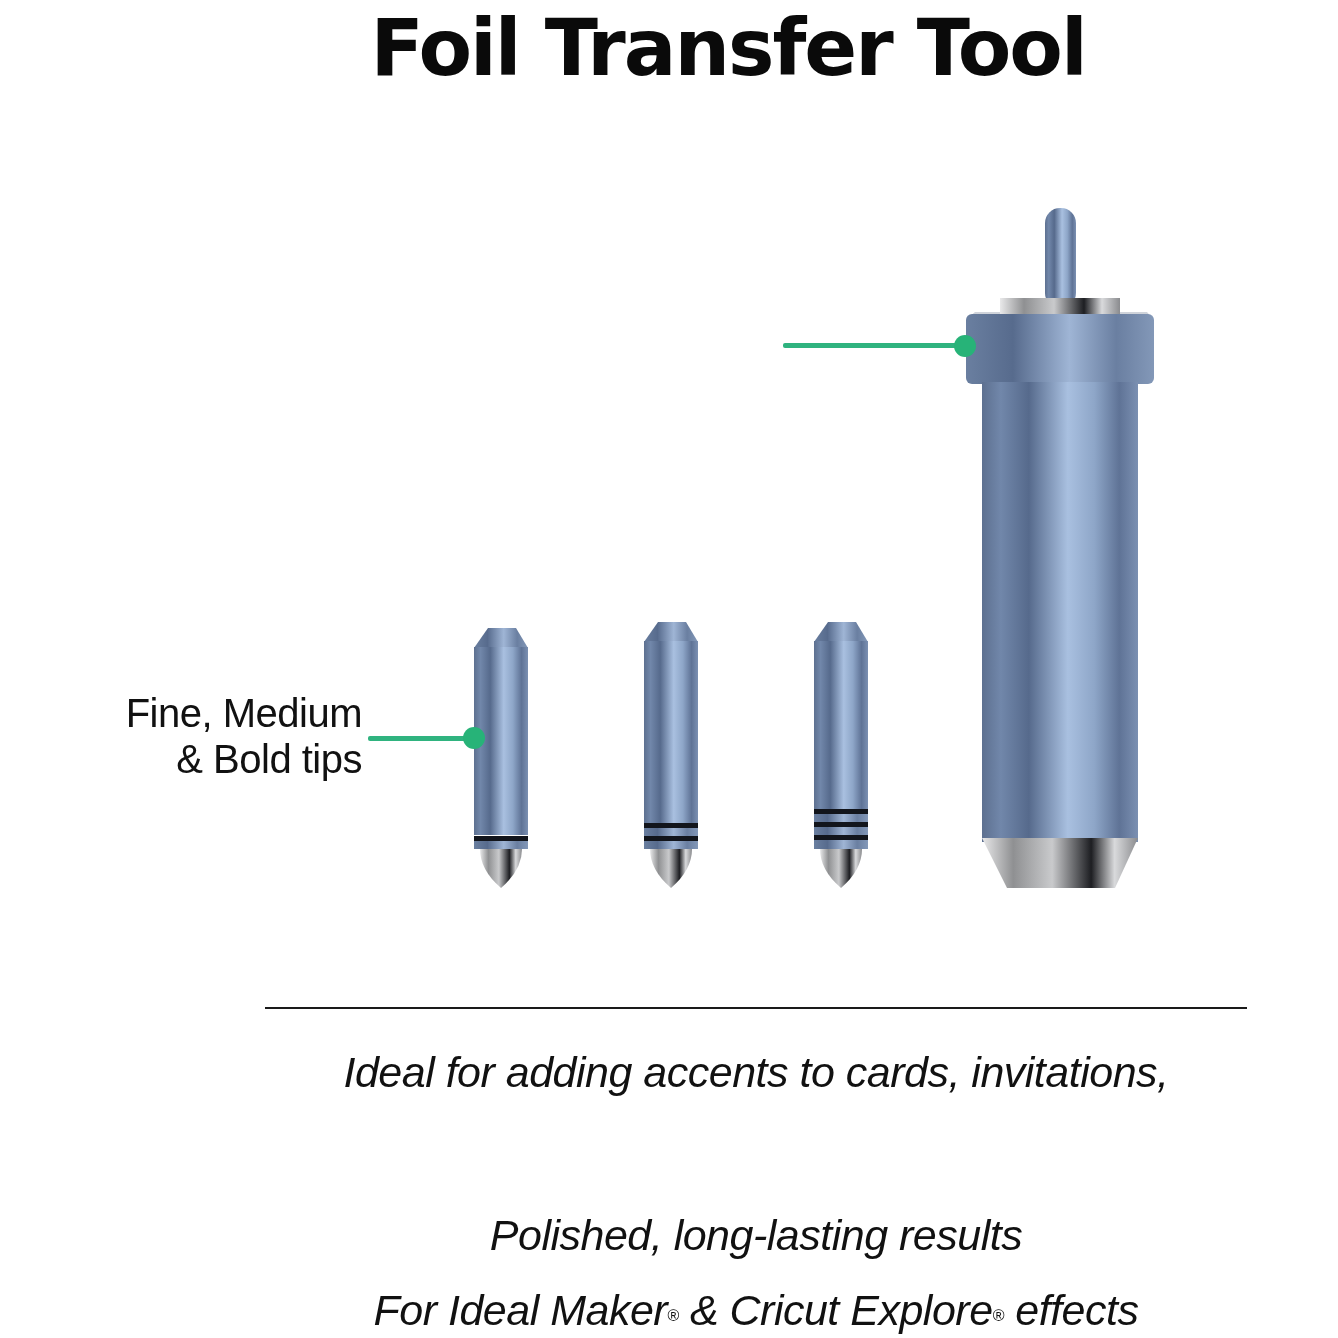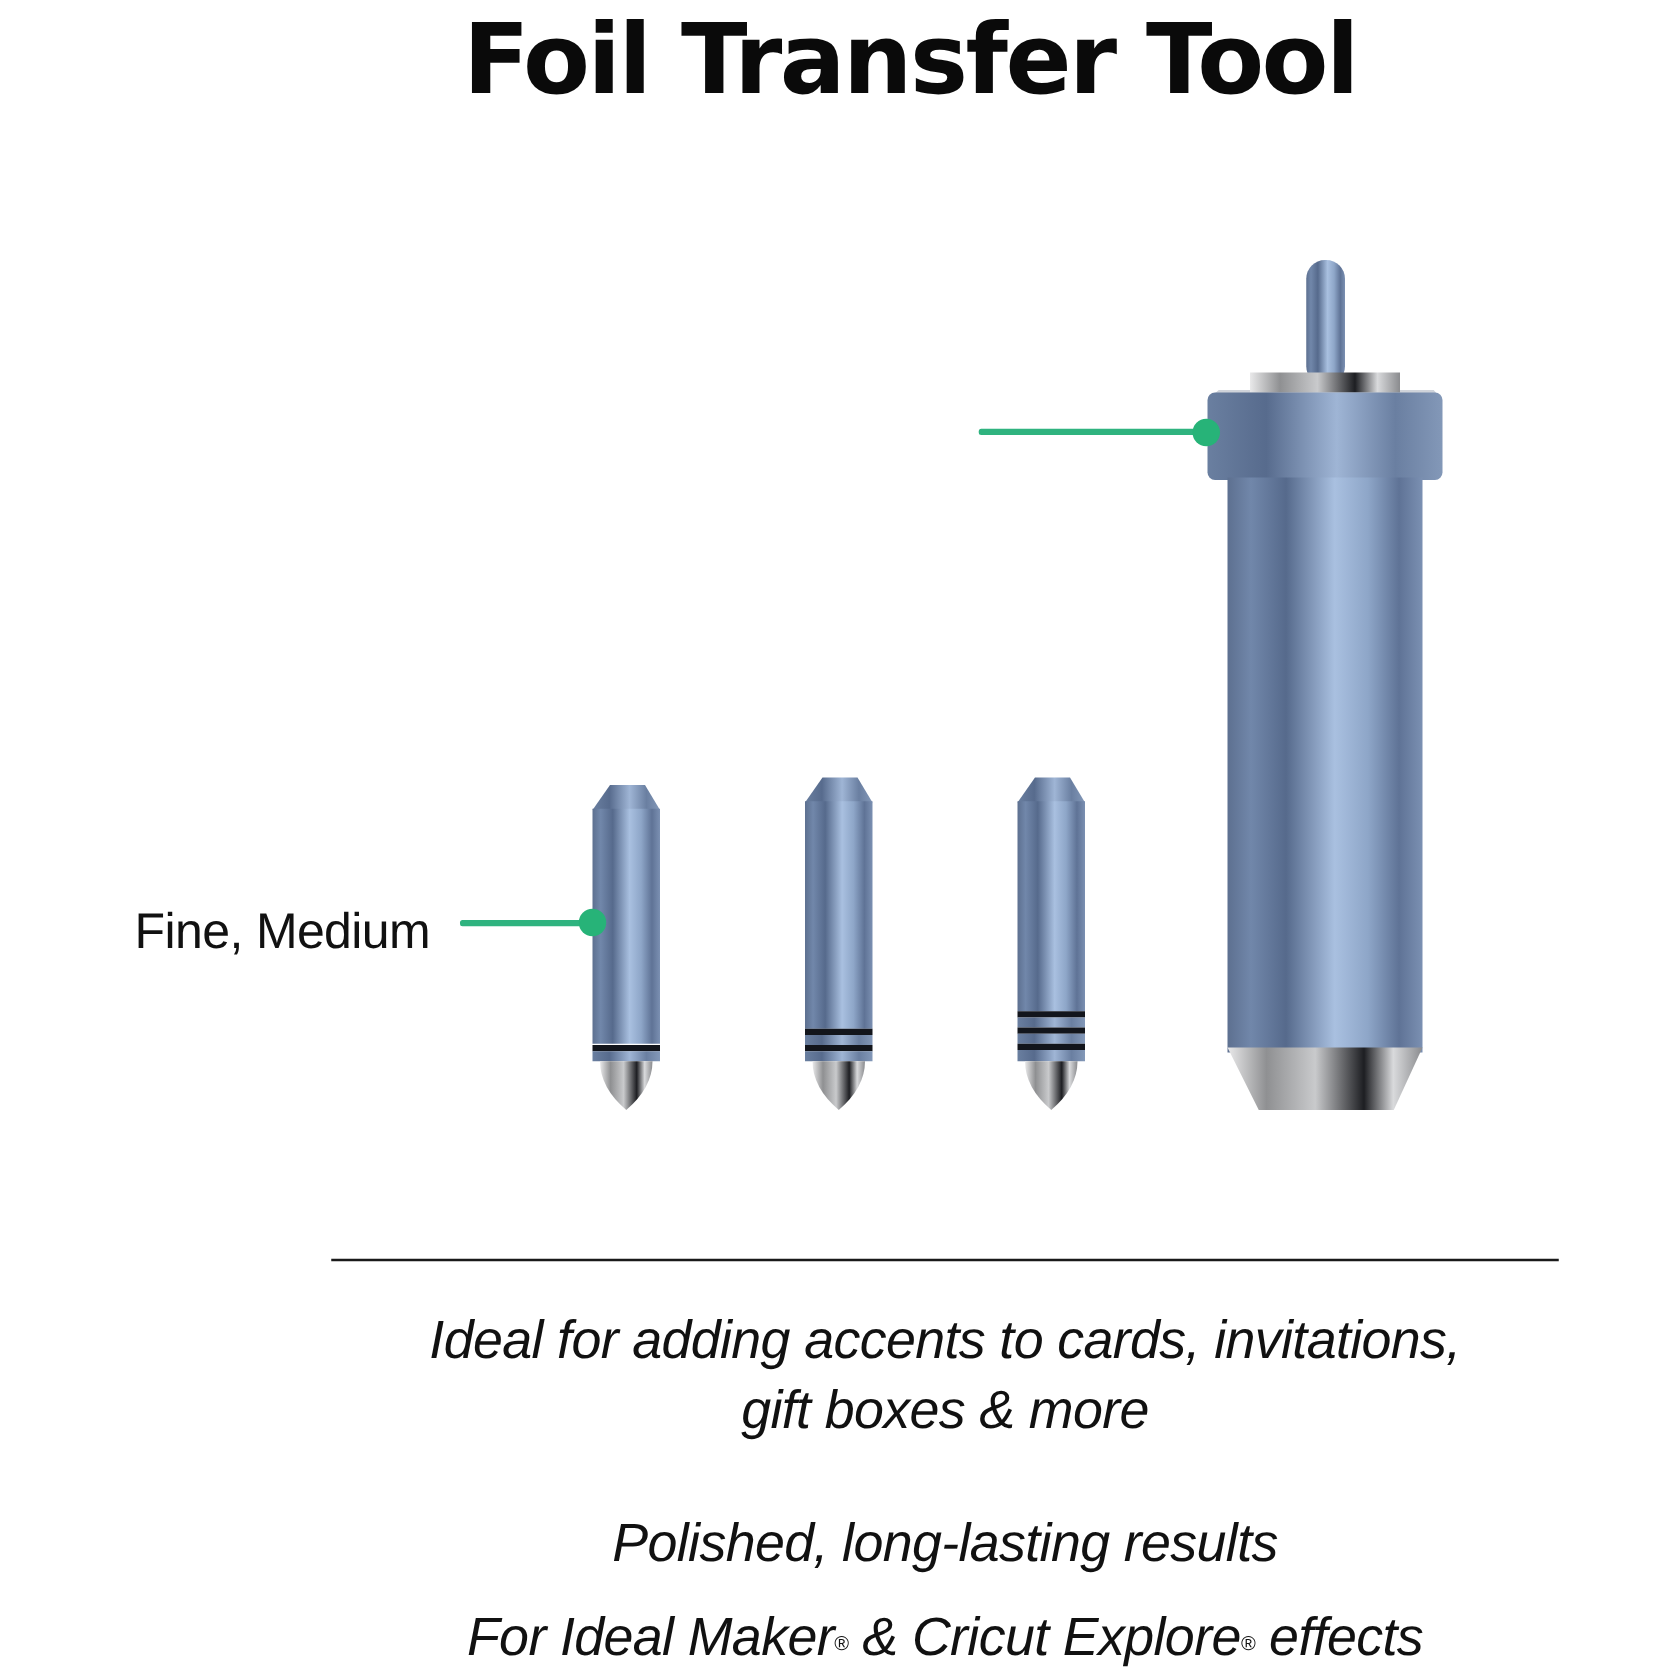--- a/index.html
+++ b/index.html
@@ -5,21 +5,21 @@
   html, body { margin:0; padding:0; background:#ffffff; }
   body { width:1338px; height:1338px; position:relative; overflow:hidden;
          font-family:"Liberation Sans", "DejaVu Sans", sans-serif; color:#111111; }
   .title { position:absolute; left:0; width:1338px; top:0px; text-align:center;
            padding-left:118px; box-sizing:border-box;
            font-family:"DejaVu Sans", "Liberation Sans", sans-serif; font-weight:bold;
            font-size:78px; letter-spacing:-2px; line-height:96px; color:#0a0a0a; }
   .callout { position:absolute; text-align:right; font-size:40px; line-height:46px;
              color:#111; letter-spacing:-0.5px; }
   .c1 { left:300px; width:476px; top:300px; }
-  .c2 { left:32px; width:312px; top:690px;margin-top:32px; }
+  .c2 { left:50px; width:312px; top:690px; }
   .leader { position:absolute; height:5px; background:#2fb37f; border-radius:2px; }
   .dot { position:absolute; width:22px; height:22px; border-radius:50%; background:#27b378; }
   .rule { position:absolute; left:265px; top:1007px; width:982px; height:2px; background:#1a1a1a; }
   .feat { position:absolute; left:265px; width:982px; text-align:center; font-size:43px;
           line-height:56px; color:#111; letter-spacing:-0.5px;font-style:italic; }
   .f1 { top:1044px; }
   .f2 { top:1207px; }
   .f3 { top:1282px; }
   sup.reg { font-size:16px; vertical-align:top; position:relative; top:6px; }
   svg { position:absolute; left:0; top:0; }
@@ -28,20 +28,21 @@
 <body>
 
 <div class="title">Foil Transfer Tool</div>
 
 <div class="callout c1">
 </div>
 <div class="leader" style="left:783px; top:343px; width:182px;"></div>
 
 <div class="callout c2">
   <div>Fine, Medium</div>
+  <div>&amp; Bold tips</div>
 </div>
 <div class="leader" style="left:368px; top:736px; width:106px;"></div>
 
 <svg width="1338" height="1000" viewBox="0 0 1338 1000">
   <defs>
     <linearGradient id="metal" x1="0" y1="0" x2="1" y2="0">
       <stop offset="0" stop-color="#5d7090"></stop>
       <stop offset="0.12" stop-color="#7187aa"></stop>
       <stop offset="0.3" stop-color="#566a8c"></stop>
       <stop offset="0.55" stop-color="#a9c0e0"></stop>
@@ -106,16 +107,15 @@
   </g>
 </svg>
 
 <div class="dot" style="left:954px; top:335px;"></div>
 <div class="dot" style="left:463px; top:727px;"></div>
 
 <div class="rule"></div>
 
 <div class="feat f1">
   <div>Ideal for adding accents to cards, invitations,</div>
-  <div>gift boxes &amp; more</div>
 </div>
 <div class="feat f2">Polished, long-lasting results</div>
 <div class="feat f3"><span>For Ideal Maker</span><sup class="reg">®</sup><span> &amp; Cricut Explore</span><sup class="reg">®</sup><span> effects</span></div>
 
 </body></html>

